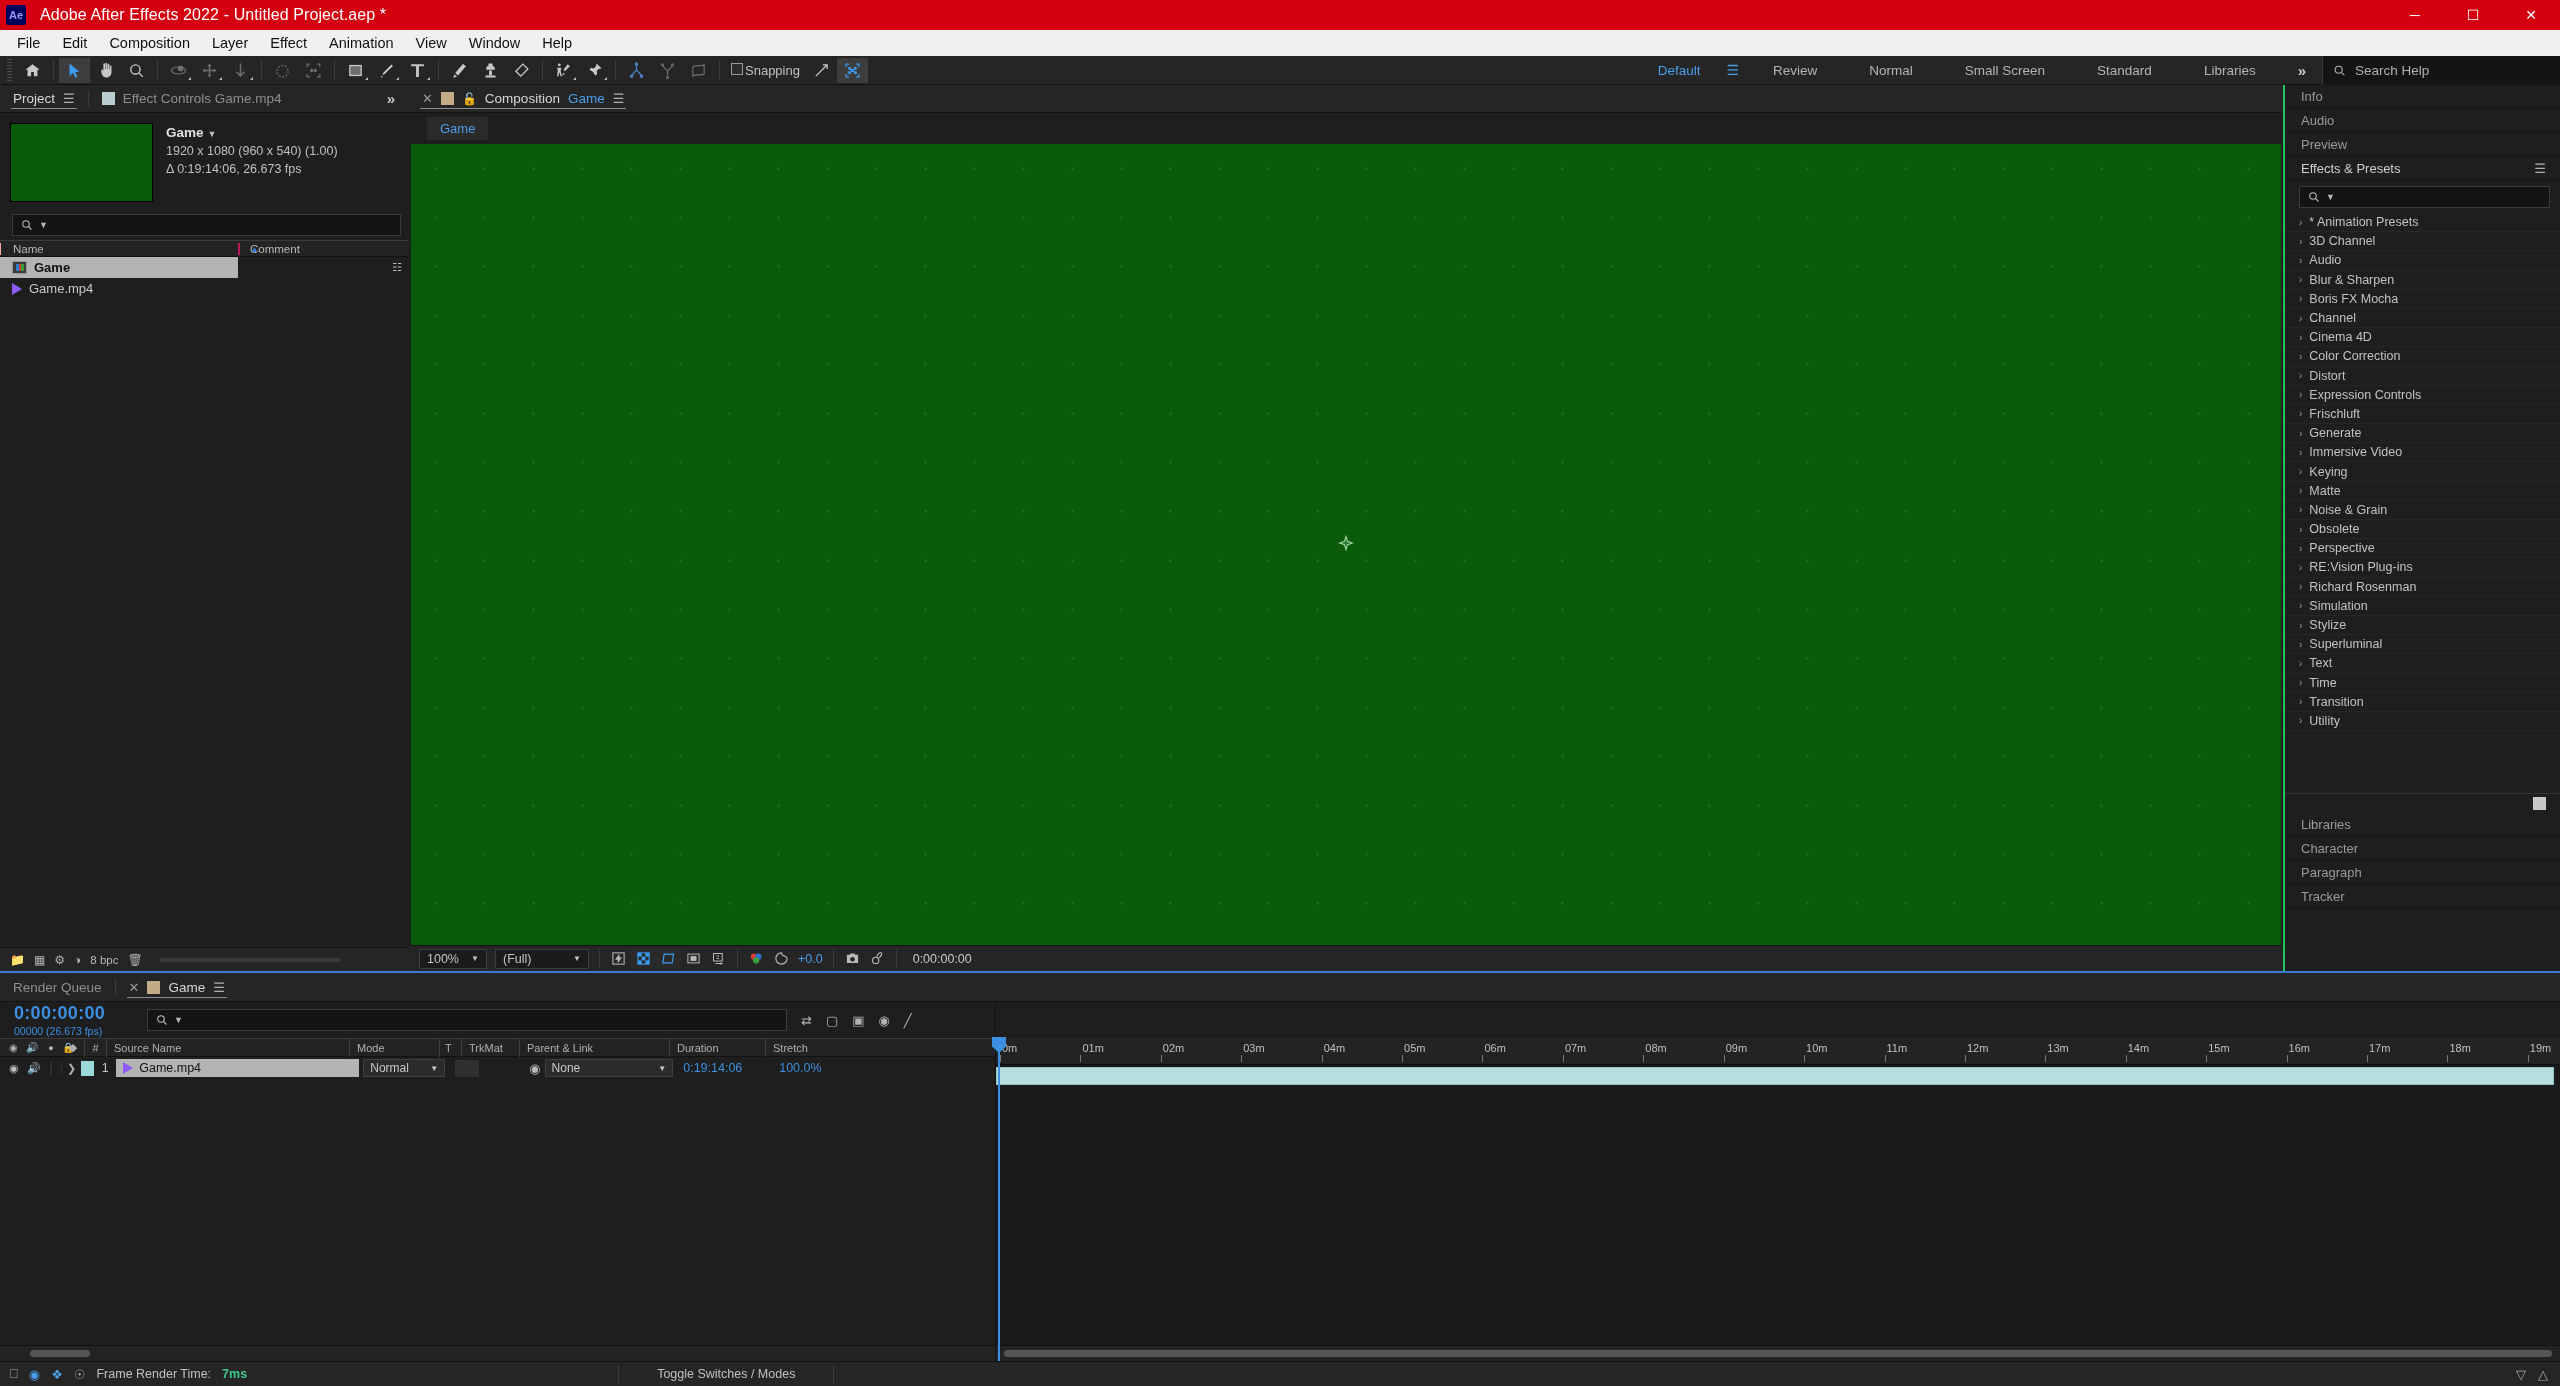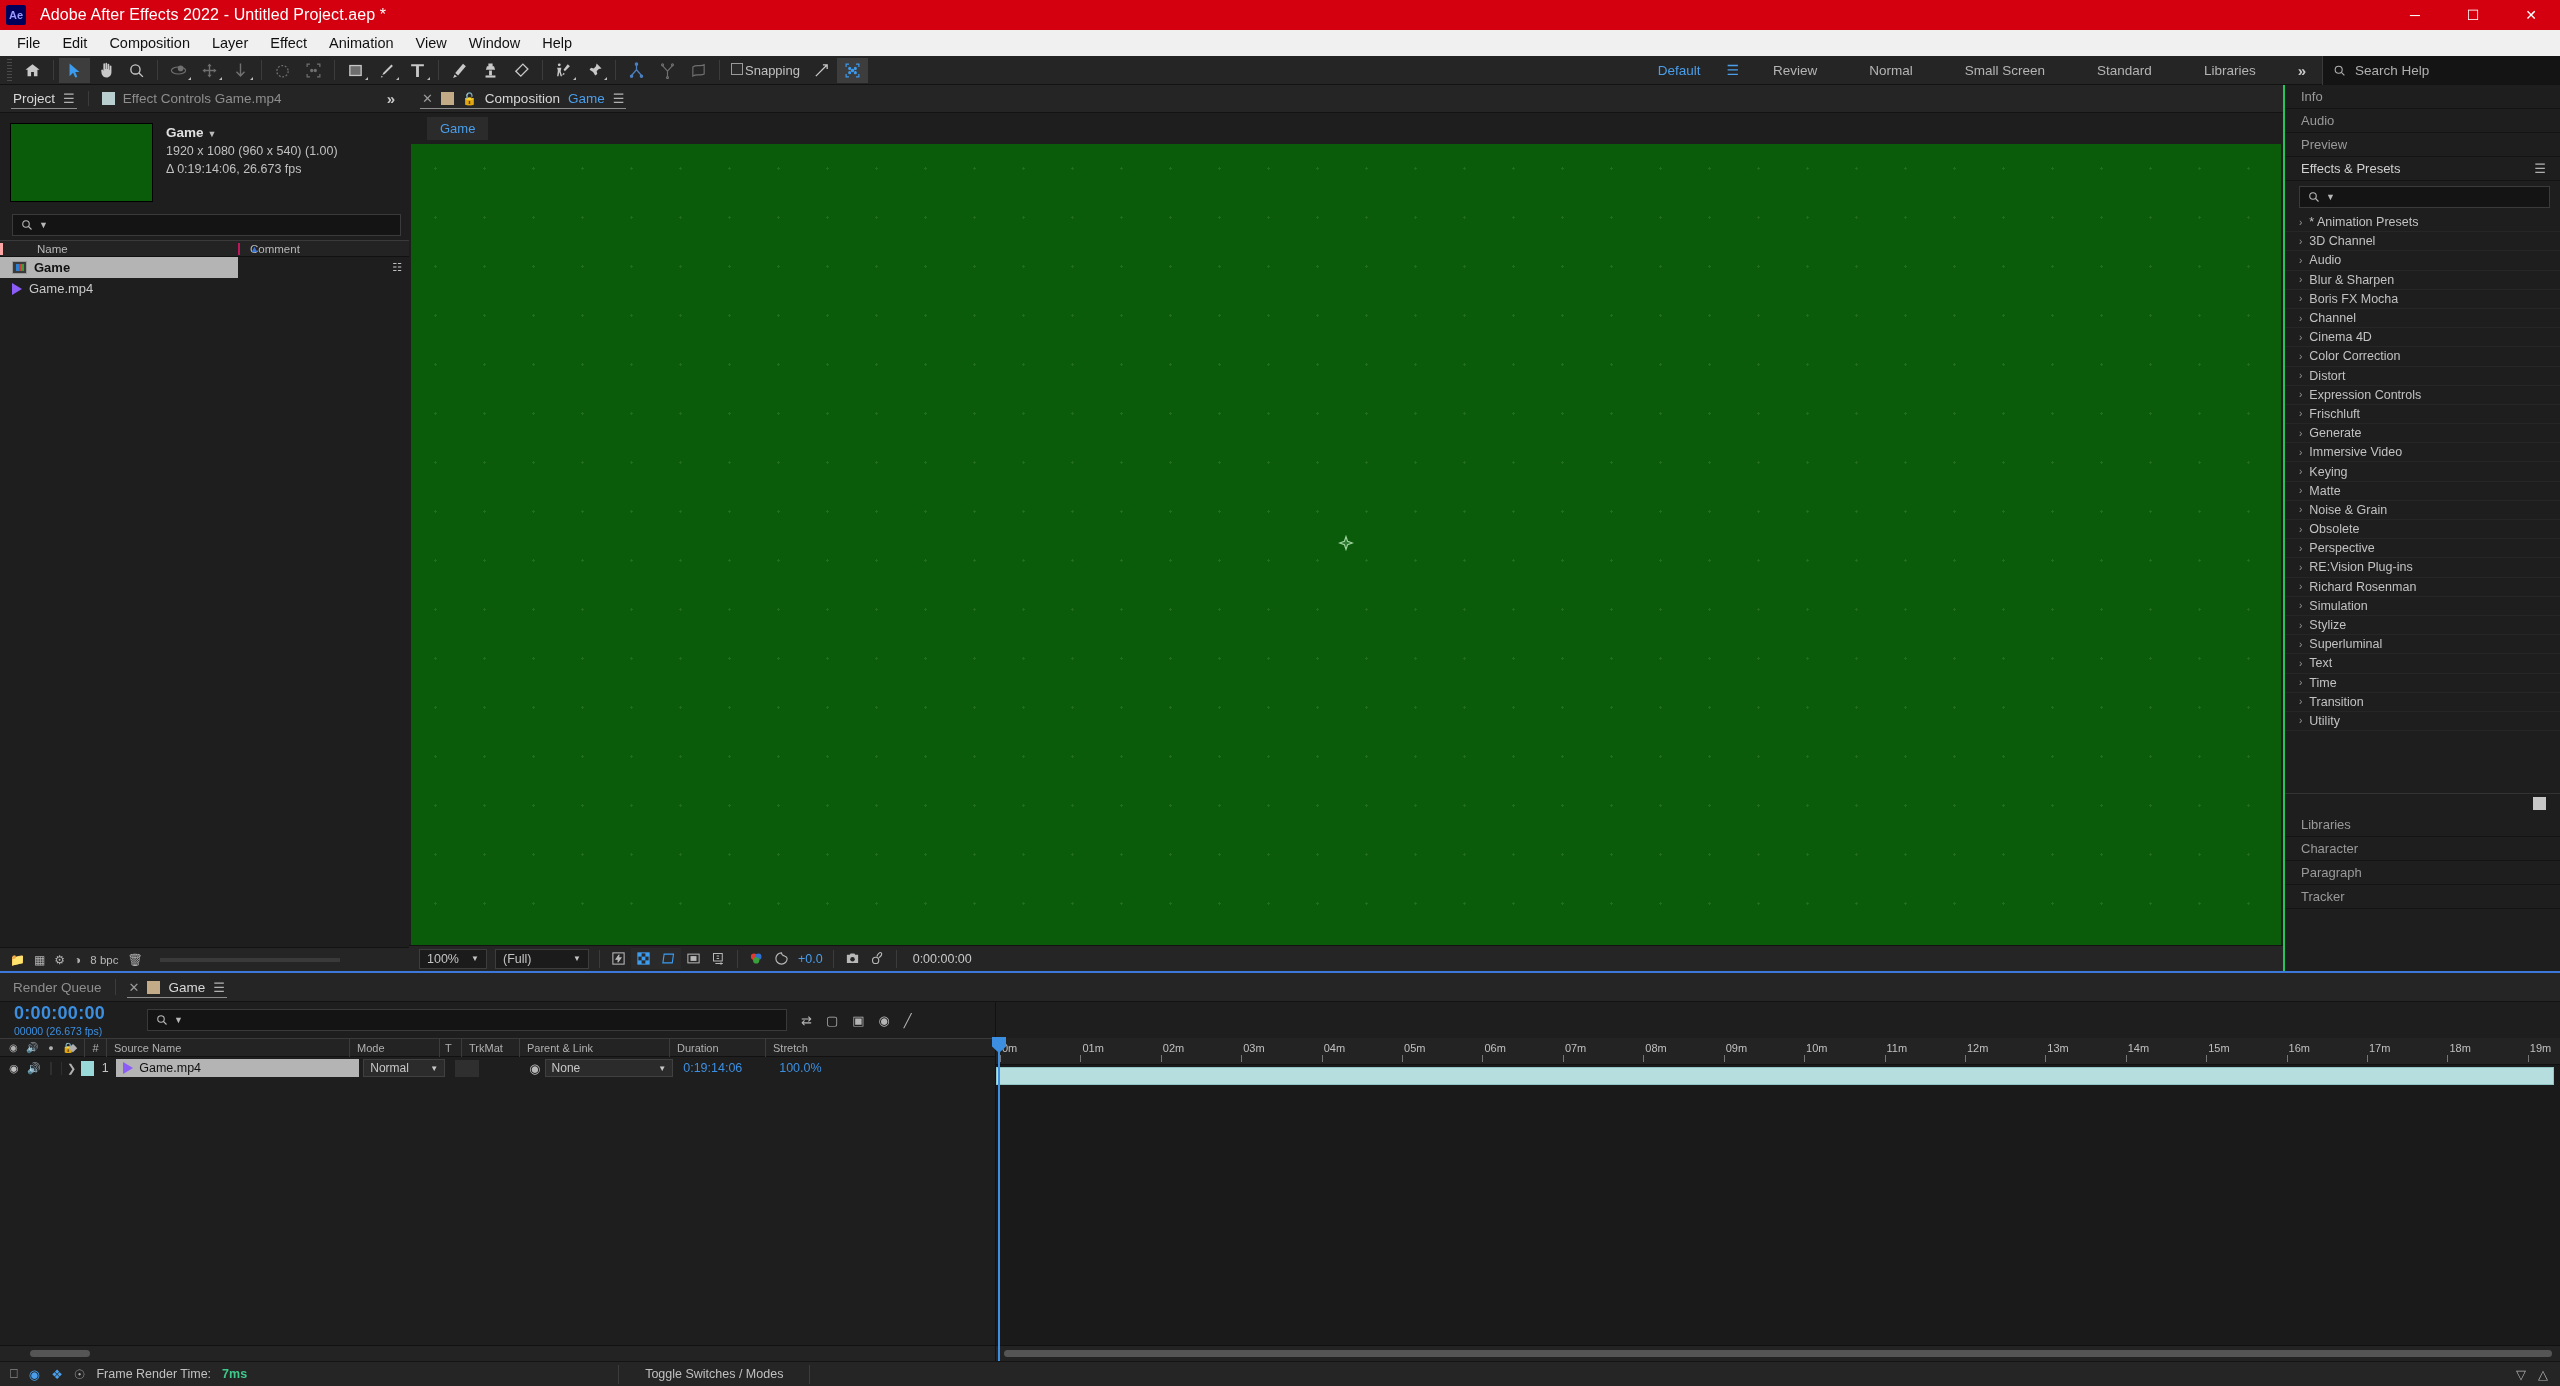--- a/index.html
+++ b/index.html
@@ -115,21 +115,21 @@
   .searchrow { padding: 4px 8px 4px 12px; }
   .searchbox {
     height: 22px; background: #141414; border: 1px solid #3a3a3a;
     display: flex; align-items: center; padding: 0 8px; gap: 6px;
   }
   .colhdr {
     height: 17px; background: #232323; border-top: 1px solid #3a3a3a;
     border-bottom: 1px solid #111; display: flex; align-items: center;
     font-size: 11.5px; color: #b8b8b8; position: relative;
   }
-  .colhdr .c-name { padding-left: 34px; width: 238px; border-left: 3px solid #fca5a5; }
+  .colhdr .c-name { padding-left: 12px; width: 238px; border-left: 1px solid #fca5a5; }
   .colhdr .c-sort { position: absolute; left: 250px; color: #3c78d8; font-size: 9px; }
   .colhdr .c-comment { padding-left: 10px; border-left: 2px solid #be185d; flex: 1; }
   .prow { height: 21px; display: flex; align-items: center; font-size: 13px; position: relative; }
   .prow.sel .pname-cell { background: #b4b4b4; color: #101010; font-weight: bold; }
   .pname-cell {
     display: flex; align-items: center; gap: 7px; width: 238px;
     height: 21px; padding-left: 12px; color: #c8c8c8;
   }
   .icon-comp { width: 15px; height: 13px; border: 1px solid #999; background: #3b3b3b;
     display: flex; align-items: center; justify-content: center; }
@@ -234,21 +234,21 @@
     justify-content: flex-end; padding-right: 14px; flex: 0 0 20px; }
   .fx-foot .pg { width: 13px; height: 13px; background: #c8c8c8; }
 
   
   .statusbar { height: 25px; background: #252525; display: flex; align-items: center; flex: 0 0 25px;
     border-top: 1px solid #141414; gap: 11px; padding-left: 10px; }
   .statusbar .si { color: #b0b0b0; font-size: 13px; }
   .statusbar .lbl { color: #c0c0c0; font-size: 12.5px; }
   .statusbar .val { color: #3ec98a; font-size: 12.5px; font-weight: bold; }
   .toggle-sw { margin-left: 360px; color: #c0c0c0; font-size: 12.5px; border-left: 1px solid #3c3c3c;
-    border-right: 1px solid #3c3c3c; padding: 0 26px; height: 19px; display: flex; align-items: center; }
+    border-right: 1px solid #3c3c3c; padding: 0 38px; height: 19px; display: flex; align-items: center; }
   .st-right { margin-left: auto; display: flex; align-items: center; gap: 12px; padding-right: 12px; }
 </style>
 </head>
 <body>
 
 <div class="titlebar">
   <div class="ae-logo">Ae</div>
   <div class="title-text">Adobe After Effects 2022 - Untitled Project.aep *</div>
   <div class="win-ctrl">
     <div class="win-btn">─</div>

